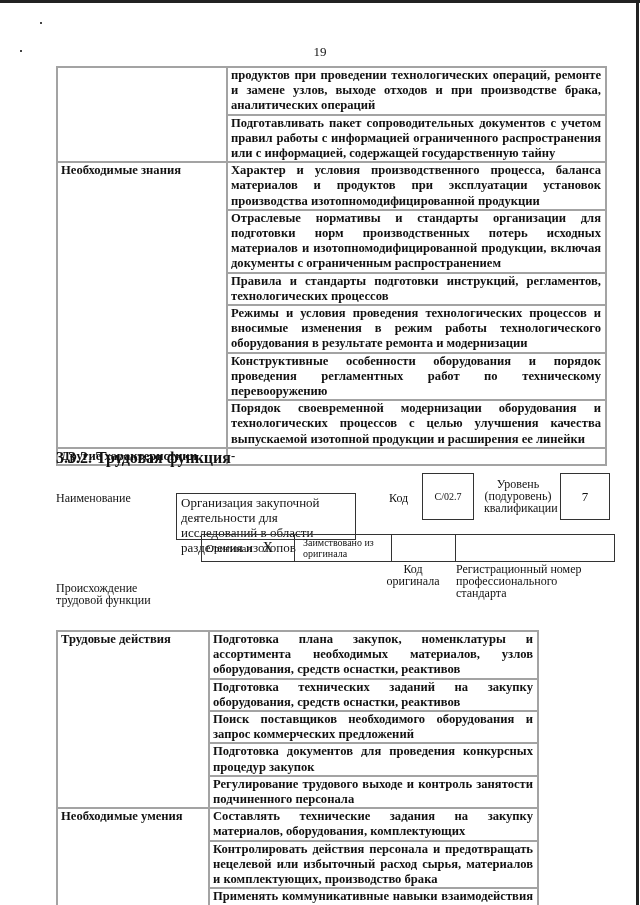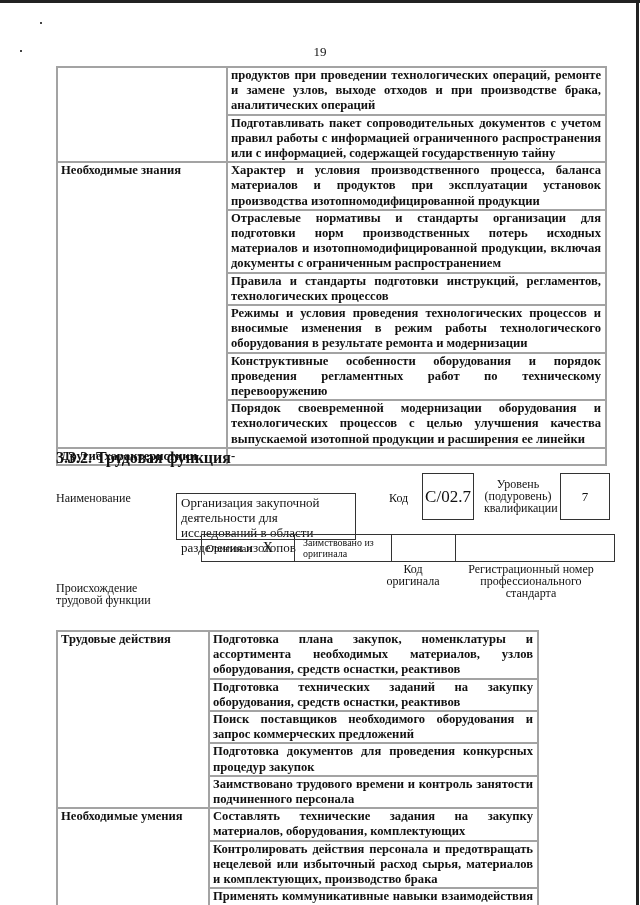--- a/index.html
+++ b/index.html
@@ -18,21 +18,21 @@
 
   #tbl1 { left: 56px; top: 66px; width: 551px; }
   #tbl1 td.c1 { width: 161px; }
 
   .section-title { position: absolute; left: 56px; top: 449px; font-size: 16px; font-weight: bold; }
 
   .lbl-small { position: absolute; font-size: 12px; line-height: 12px; }
   .box { position: absolute; border: 1px solid #333; box-sizing: border-box; }
 
   .name-box { left: 176px; top: 473px; width: 180px; height: 47px; font-size: 13px; line-height: 15px; padding: 1px 4px; margin-top: 20px; }
-  .code-box { left: 422px; top: 473px; width: 52px; height: 47px; font-size: 17px; display: flex; align-items: center; justify-content: center; }
+  .code-box { left: 422px; top: 473px; width: 52px; height: 47px; font-size: 10px; display: flex; align-items: center; justify-content: center; }
   .level-box { left: 560px; top: 473px; width: 50px; height: 47px; font-size: 13px; display: flex; align-items: center; justify-content: center; }
 
   .origin-tbl { position: absolute; left: 201px; top: 534px; border-collapse: collapse; height: 28px; }
   .origin-tbl td { border: 1px solid #333; font-size: 11px; line-height: 16px; padding: 0 4px; vertical-align: middle; }
 
   #tbl2 { left: 56px; top: 630px; width: 483px; }
   #tbl2 td.c1 { width: 143px; }
 </style>
 </head>
 <body>
@@ -118,21 +118,21 @@
       <span>Оригинал</span>
       <span style="font-size:14px;margin-left:8px;">X</span>
     </td>
     <td style="width:84px;font-size:10px;line-height:11px;padding-left:8px;">Заимствовано из оригинала</td>
     <td style="width:55px;"></td>
     <td style="width:150px;"></td>
   </tr>
 </tbody>
   </table>
 <div class="lbl-small" style="left:380px;top:563px;width:66px;text-align:center;">Код оригинала</div>
-<div class="lbl-small" style="left:456px;top:563px;width:150px;text-align:center;">Регистрационный номер профессионального стандарта</div>
+<div class="lbl-small" style="left:456px;top:563px;width:150px;">Регистрационный номер профессионального стандарта</div>
 
 <table class="tbl" id="tbl2">
   <tbody>
       <tr>
     <td class="c1" rowspan="5">Трудовые действия</td>
     <td class="c2">
           <div class="p">Подготовка плана закупок, номенклатуры и ассортимента необходимых материалов, узлов оборудования, средств оснастки, реактивов</div>
         </td>
   </tr>
   <tr>
@@ -145,21 +145,21 @@
           <div class="p">Поиск поставщиков необходимого оборудования и запрос коммерческих предложений</div>
         </td>
       </tr>
   <tr>
         <td class="c2">
           <div class="p">Подготовка документов для проведения конкурсных процедур закупок</div>
         </td>
       </tr>
   <tr>
         <td class="c2">
-          <div class="p">Заимствовано трудового времени и контроль занятости подчиненного персонала</div>
+          <div class="p">Регулирование трудового выходе и контроль занятости подчиненного персонала</div>
         </td>
       </tr>
   <tr>
     <td class="c1" rowspan="3">Необходимые умения</td>
     <td class="c2">
           <div class="p">Составлять технические задания на закупку материалов, оборудования, комплектующих</div>
         </td>
   </tr>
   <tr>
         <td class="c2">

